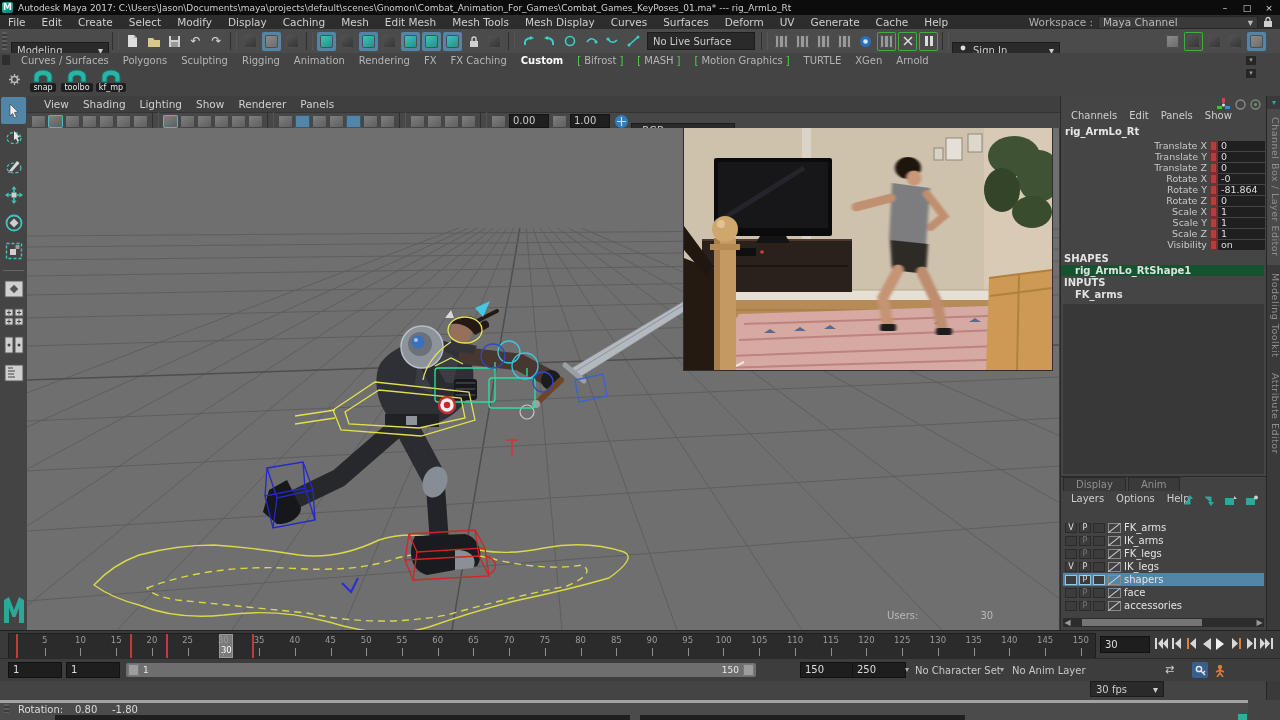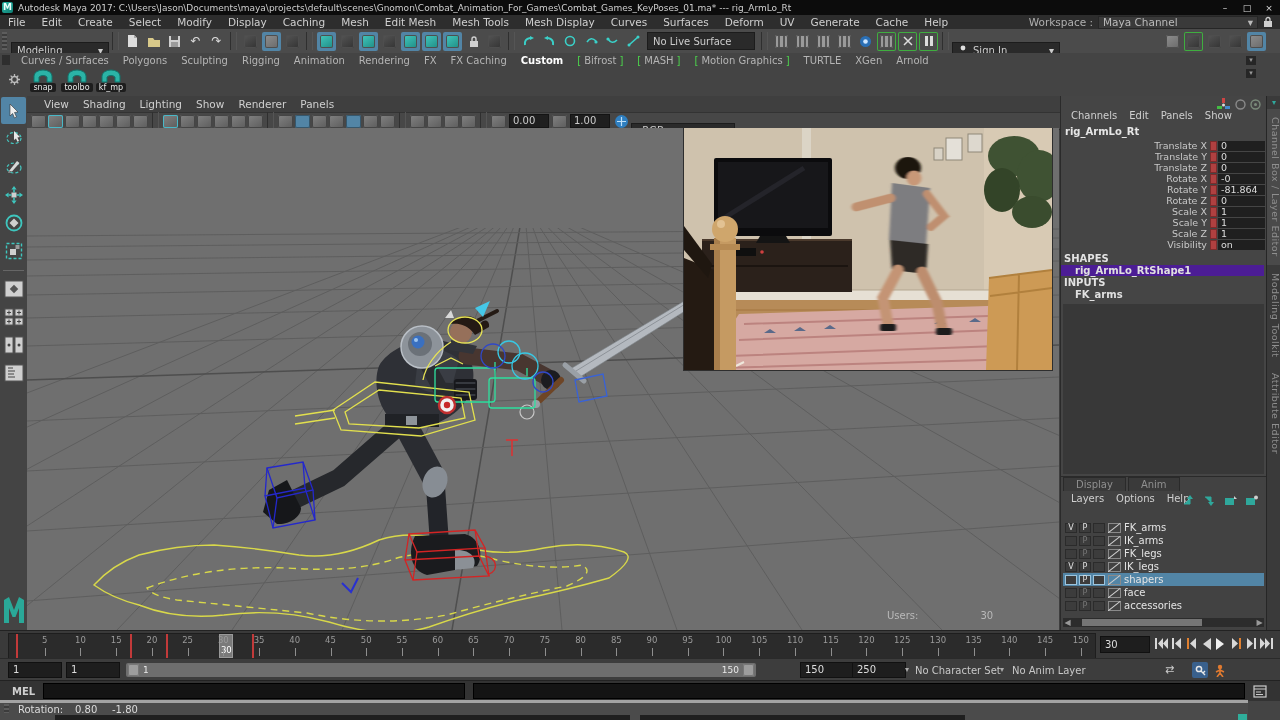--- a/index.html
+++ b/index.html
@@ -67,21 +67,21 @@
   #cb-minirow{position:absolute;left:0;top:2px;width:205px;height:12px;}
   #cb-menus{position:absolute;left:4px;top:14px;display:flex;}
   #cb-menus .mitem{padding:0 6px;color:#cfcfcf;font-size:10px;}
   #cb-objname{position:absolute;left:4px;top:30px;color:#e6e6e6;font-weight:bold;font-size:10px;}
   #cb-rows{position:absolute;left:0;top:44px;width:205px;}
   .ch-row{display:flex;align-items:center;height:11px;}
   .ch-label{width:146px;text-align:right;color:#c8c8c8;padding-right:3px;font-size:9.5px;}
   .ch-key{width:7px;height:10px;background:#b04040;border:1px solid #7e2b2b;box-sizing:border-box;}
   .ch-value{width:44px;height:10px;background:#1f1f1f;color:#ddd;font-size:9.5px;line-height:10px;padding-left:3px;margin-left:1px;}
   .cb-header{position:absolute;left:3px;color:#e2e2e2;font-weight:bold;font-size:10px;}
-  .cb-subrow{position:absolute;left:0;width:203px;height:11px;background:#4c1d95;color:#e0e0e0;font-weight:bold;font-size:10px;padding-left:14px;box-sizing:border-box;}
+  .cb-subrow{position:absolute;left:0;width:203px;height:11px;background:#14532d;color:#e0e0e0;font-weight:bold;font-size:10px;padding-left:14px;box-sizing:border-box;}
   #cb-empty{position:absolute;left:2px;top:300px;width:201px;height:176px;background:#383838;}
   
   #layerpanel{position:absolute;left:0px;top:380px;width:205px;height:154px;background:#424242;border-top:1px solid #2a2a2a;}
   .ltab{height:13px;padding:0 12px;font-size:10px;display:flex;align-items:center;}
   .ltab.active{background:#525252;color:#eee;border:1px solid #2a2a2a;border-bottom:none;}
   .ltab.idle{background:#3a3a3a;color:#909090;border:1px solid #2a2a2a;border-bottom:none;}
   #layer-menus{display:flex;padding:2px 0 0 4px;}
   #layer-menus .mitem{padding:0 6px;color:#cfcfcf;font-size:10px;}
   #layer-icons{position:absolute;right:8px;top:18px;display:flex;gap:8px;}
   #layer-rows{position:absolute;left:2px;top:44px;width:201px;}
@@ -1135,29 +1135,20 @@
         </svg>
     </div>
     <div class="keybtn abs" style="left:1212px;top:3px;">
       <svg width="12" height="13">
           <circle cx="6" cy="3" r="2.2" fill="#e07a30"></circle>
           <path d="M6 5 L6 9 M6 6 L2 8 M6 6 L10 8 M6 9 L3 13 M6 9 L9 13" stroke="#e07a30" stroke-width="1.6"></path>
         </svg>
     </div>
   </div>
 
-  <div id="melbar" class="abs row">
-    <span id="mel-label">MEL</span>
-    <div class="melfield" style="width:420px;"></div>
-    <div class="melfield" style="width:770px;margin-left:8px;"></div>
-    <svg width="14" height="13" style="margin-left:8px;">
-      <rect x="1" y="1" width="12" height="11" fill="none" stroke="#ccc" stroke-width="1.2"></rect>
-      <path d="M1 4 h12 M3 7 h5 M3 9.5 h7" stroke="#ccc" stroke-width="1"></path>
-    </svg>
-  </div>
 
   <div id="helpline" class="abs">
     <div class="grip abs" style="left:2px;top:1px;height:9px;"></div>
     <span class="txt abs" style="left:18px;top:1px;">Rotation:</span>
     <span class="txt abs" style="left:75px;top:1px;">0.80</span>
     <span class="txt abs" style="left:112px;top:1px;">-1.80</span>
     <div class="bottom-seg" style="left:55px;width:575px;"></div>
     <div class="bottom-seg" style="left:640px;width:325px;"></div>
     <div id="corner-sq"></div>
   </div>

